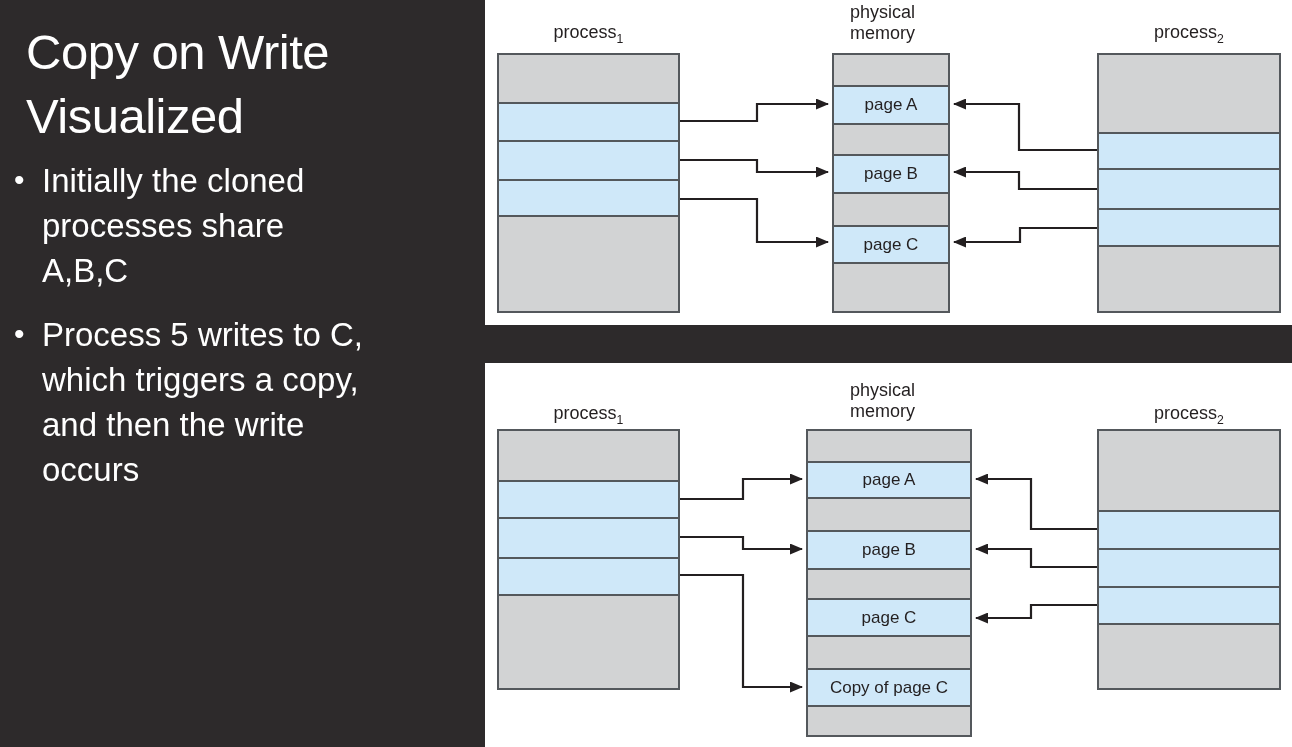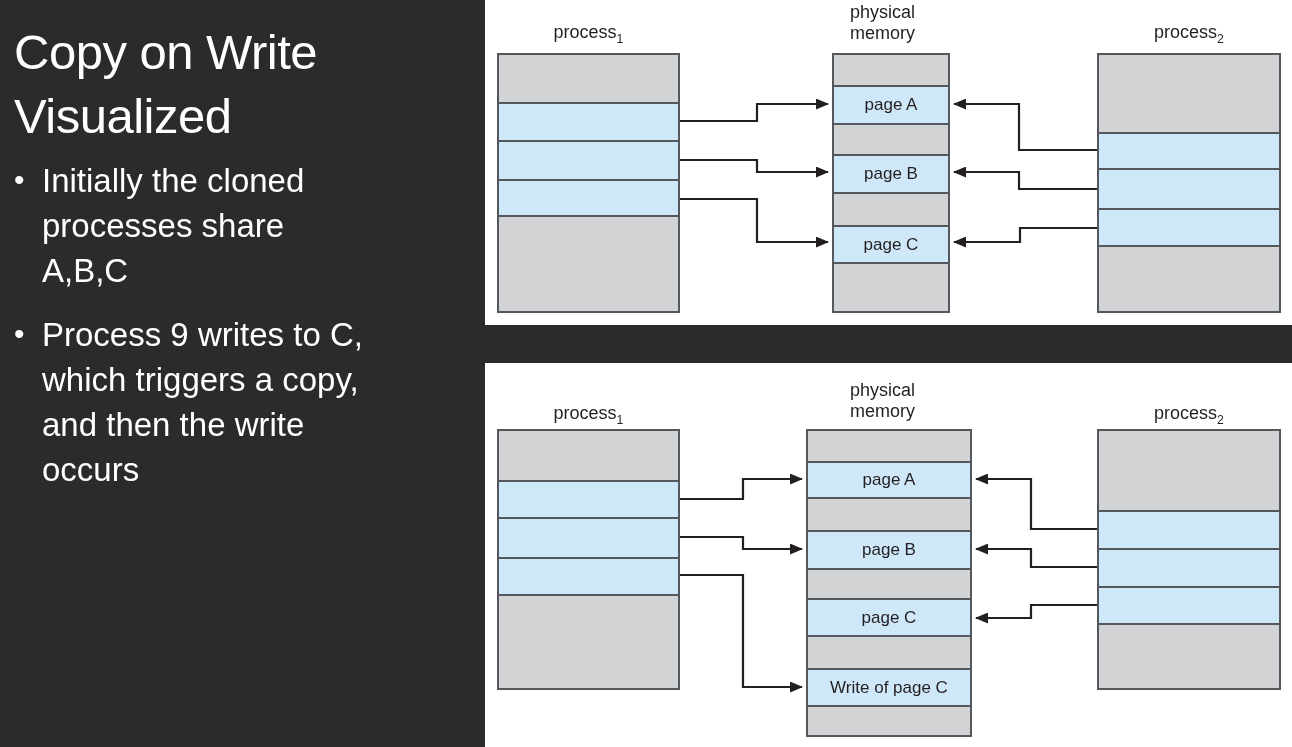--- a/index.html
+++ b/index.html
@@ -9,21 +9,21 @@
     --diagram-text:#231f20; --arrow:#231f20;
   }
   .stage {
     position:relative; width:1292px; height:747px; overflow:hidden;
     background:var(--background);
     font-family:"Liberation Sans", sans-serif;
   }
   
   .left-panel { position:absolute; left:0; top:0; width:485px; height:747px; }
   .page-title {
-    position:absolute; left:14px; top:0; width:456px;
+    position:absolute; left:26px; top:0; width:456px;
     font-size:49px; line-height:64px; font-weight:400; letter-spacing:-0.5px;
     color:var(--slide-text); white-space:pre-line;margin-top:20px;
   }
   .bullets { position:absolute; left:14px; top:158px; width:440px; margin:0; padding:0; list-style:none; }
   .bullets li { position:relative; padding-left:28px; font-size:33px; line-height:45px; color:var(--slide-text); }
   .bullets li + li { margin-top:19px; }
   .bullet-marker { position:absolute; left:0; top:-1px; font-size:30px; }
   .bullet-text { white-space:pre-line; }
   
   .panel { position:absolute; background:var(--panel); }
@@ -56,21 +56,21 @@
 Visualized</h1>
     <ul class="bullets">
       <li>
         <span class="bullet-marker">•</span>
         <span class="bullet-text">Initially the cloned
 processes share
 A,B,C</span>
       </li>
       <li>
         <span class="bullet-marker">•</span>
-        <span class="bullet-text">Process 9 writes to C,
+        <span class="bullet-text">Process 5 writes to C,
 which triggers a copy,
 and then the write
 occurs</span>
       </li>
     </ul>
   </div>
 
   <section class="panel panel-top">
 
     <div class="col-label" style="left:12px; top:22px; width:183px;">
@@ -143,21 +143,21 @@
     </div>
 
     <div class="col" style="left:321px; top:66px; width:166px; height:308px;">
       <div class="r g" style="height:32px"></div>
       <div class="r b" style="height:36px">page A</div>
       <div class="r g" style="height:33px"></div>
       <div class="r b" style="height:38px">page B</div>
       <div class="r g" style="height:30px"></div>
       <div class="r b" style="height:37px">page C</div>
       <div class="r g" style="height:33px"></div>
-      <div class="r b" style="height:37px">Write of page C</div>
+      <div class="r b" style="height:37px">Copy of page C</div>
       <div class="r g fill"></div>
     </div>
 
     <div class="col" style="left:612px; top:66px; width:184px; height:261px;">
       <div class="r g" style="height:81px"></div>
       <div class="r b" style="height:38px"></div>
       <div class="r b" style="height:38px"></div>
       <div class="r b" style="height:37px"></div>
       <div class="r g fill"></div>
     </div>

